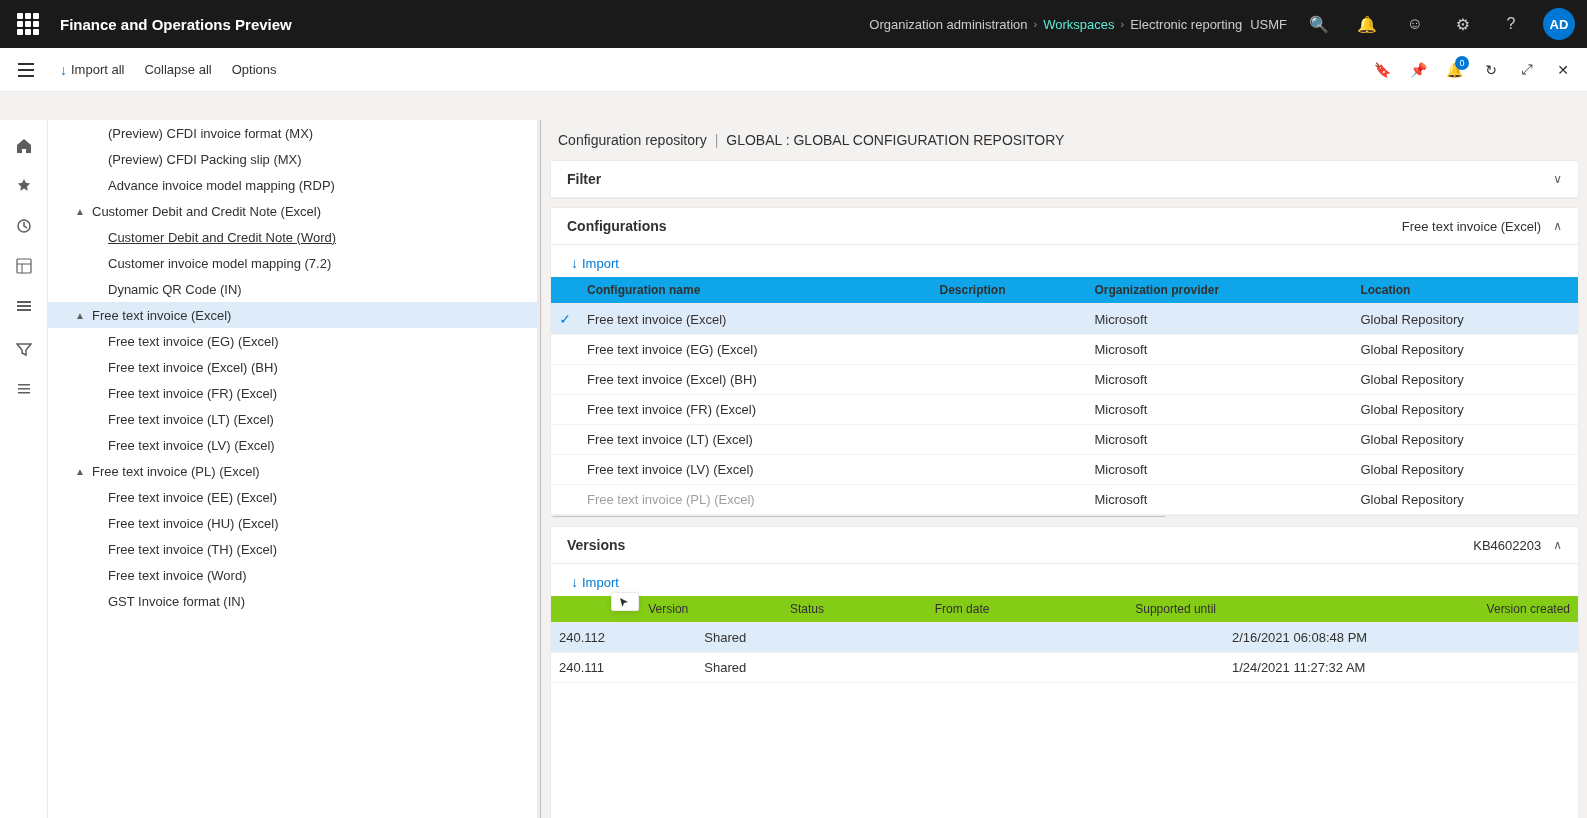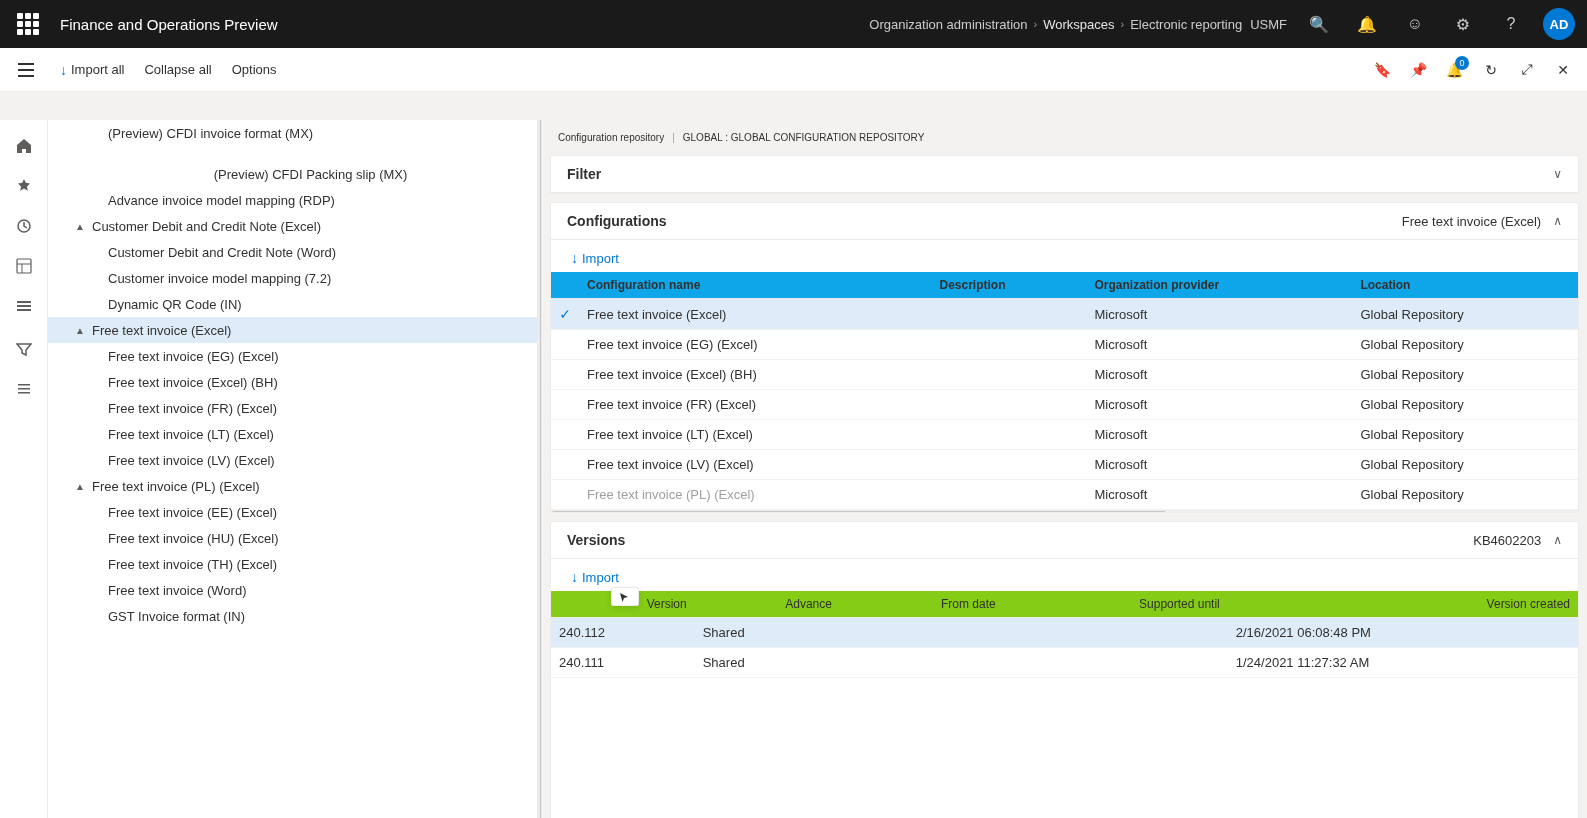--- a/index.html
+++ b/index.html
@@ -7,21 +7,21 @@
 
     
     .top-bar {
       display: flex; align-items: center;
       background: #1a1a1a; color: #fff;
       height: 48px; padding: 0 12px; gap: 8px;
     }
     .top-bar-grid { display: flex; align-items: center; width: 32px; height: 32px; justify-content: center; cursor: pointer; }
     .grid-icon { display: grid; grid-template-columns: repeat(3,6px); grid-template-rows: repeat(3,6px); gap: 2px; }
     .grid-dot { background: #fff; border-radius: 1px; }
-    .app-title { font-size: 15px; font-weight: 400; color: #fff; flex: 1; padding-left: 8px; }
+    .app-title { font-size: 15px; font-weight: 700; color: #fff; flex: 1; padding-left: 8px; }
     .breadcrumb { display: flex; align-items: center; gap: 6px; font-size: 13px; color: #ccc; margin-left: 16px; }
     .breadcrumb-chevron { color: #999; font-size: 11px; }
     .top-right { display: flex; align-items: center; gap: 16px; margin-left: auto; }
     .top-right-item { color: #ccc; cursor: pointer; font-size: 16px; display: flex; align-items: center; justify-content: center; width: 32px; height: 32px; }
     .company-badge { color: #ccc; font-size: 13px; }
     .avatar { width: 32px; height: 32px; border-radius: 50%; background: #0078d4; color: #fff; display: flex; align-items: center; justify-content: center; font-size: 13px; font-weight: 600; cursor: pointer; }
 
     
     .second-toolbar {
       display: flex; align-items: center;
@@ -69,21 +69,21 @@
 
     
     .right-panel {
       flex: 1; display: flex; flex-direction: column;
       background: #f3f2f1; overflow: hidden;
     }
 
     
     .right-breadcrumb {
       display: flex; align-items: center; gap: 8px;
-      padding: 12px 16px; background: #f3f2f1; font-size: 10px; color: #323130;
+      padding: 12px 16px; background: #f3f2f1; font-size: 14px; color: #323130;
     }
     .right-bc-sep { color: #a19f9d; }
 
     
     .card {
       background: #fff; margin: 0 8px 8px 8px;
       border: 1px solid #edebe9; border-radius: 2px;
     }
     .card-header {
       display: flex; align-items: center; justify-content: space-between;
@@ -156,21 +156,21 @@
         <div class="grid-dot"></div>
       <div class="grid-dot"></div>
         <div class="grid-dot"></div>
         <div class="grid-dot"></div>
     </div>
   </div>
   <span class="app-title">Finance and Operations Preview</span>
   <div class="breadcrumb">
     <span style="color:#ccc;cursor:pointer">Organization administration</span>
     <span class="breadcrumb-chevron">›</span>
-    <span style="color:#e5e5e5;cursor:pointer">Workspaces</span>
+    <span style="color:#5eead4;cursor:pointer">Workspaces</span>
     <span class="breadcrumb-chevron">›</span>
     <span style="color:#ccc;cursor:pointer">Electronic reporting</span>
   </div>
   <div class="top-right">
     <span class="company-badge">USMF</span>
     <div class="top-right-item">🔍</div>
     <div class="top-right-item">🔔</div>
     <div class="top-right-item">☺</div>
     <div class="top-right-item">⚙</div>
     <div class="top-right-item">?</div>
@@ -255,33 +255,33 @@
         <rect x="2" y="11" width="12" height="1.5" fill="#605e5c"></rect>
       </svg>
     </div>
   </div>
 
   <div class="left-panel" id="left-panel">
   <div class="tree-item" style="padding-left: 40px;">
         <span class="tree-toggle"></span>
         <span class="tree-label">(Preview) CFDI invoice format (MX)</span>
       </div>
-      <div class="tree-item" style="padding-left: 40px; flex-direction: column;">
+      <div class="tree-item" style="padding-left: 40px;">
         <span class="tree-toggle"></span>
         <span class="tree-label">(Preview) CFDI Packing slip (MX)</span>
       </div>
       <div class="tree-item" style="padding-left: 40px;">
         <span class="tree-toggle"></span>
         <span class="tree-label">Advance invoice model mapping (RDP)</span>
       </div>
       <div class="tree-item" style="padding-left: 24px;">
         <span class="tree-toggle">▲</span>
         <span class="tree-label">Customer Debit and Credit Note (Excel)</span>
       </div>
-      <div class="tree-item" style="padding-left: 40px;">
+      <div class="tree-item" style="padding-left: 40px; text-decoration: underline;">
         <span class="tree-toggle"></span>
         <span class="tree-label">Customer Debit and Credit Note (Word)</span>
       </div>
       <div class="tree-item" style="padding-left: 40px;">
         <span class="tree-toggle"></span>
         <span class="tree-label">Customer invoice model mapping (7.2)</span>
       </div>
       <div class="tree-item" style="padding-left: 40px;">
         <span class="tree-toggle"></span>
         <span class="tree-label">Dynamic QR Code (IN)</span>
@@ -456,21 +456,21 @@
           <svg width="12" height="12" viewBox="0 0 12 12" style="vertical-align:middle;margin-right:2px">
             <path d="M2 2l8 4-4 1-1.5 4z" fill="#323130"></path>
           </svg>
         </div>
       </div>
       <div>
         <table class="versions-table" id="versions-table">
           <thead>
             <tr>
               <th>Version</th>
-              <th>Advance</th>
+              <th>Status</th>
               <th>From date</th>
               <th>Supported until</th>
               <th>Version created</th>
             </tr>
           </thead>
           <tbody id="versions-tbody">
           <tr class="row-selected">
                 <td>240.112</td>
                 <td>Shared</td>
                 <td></td>

